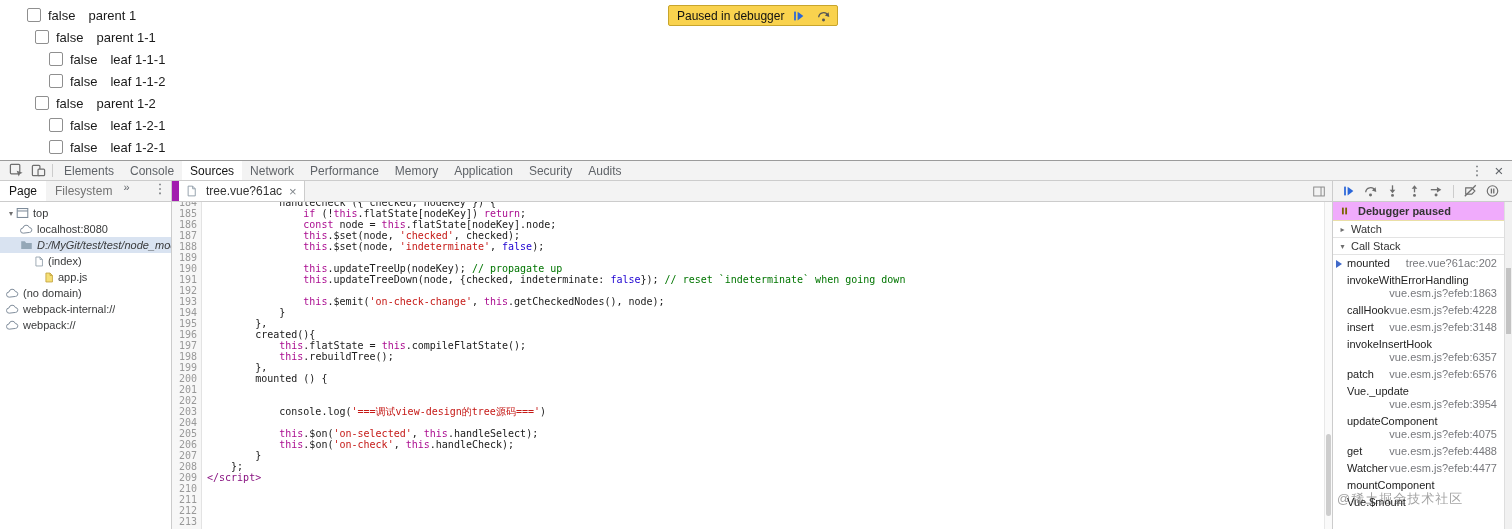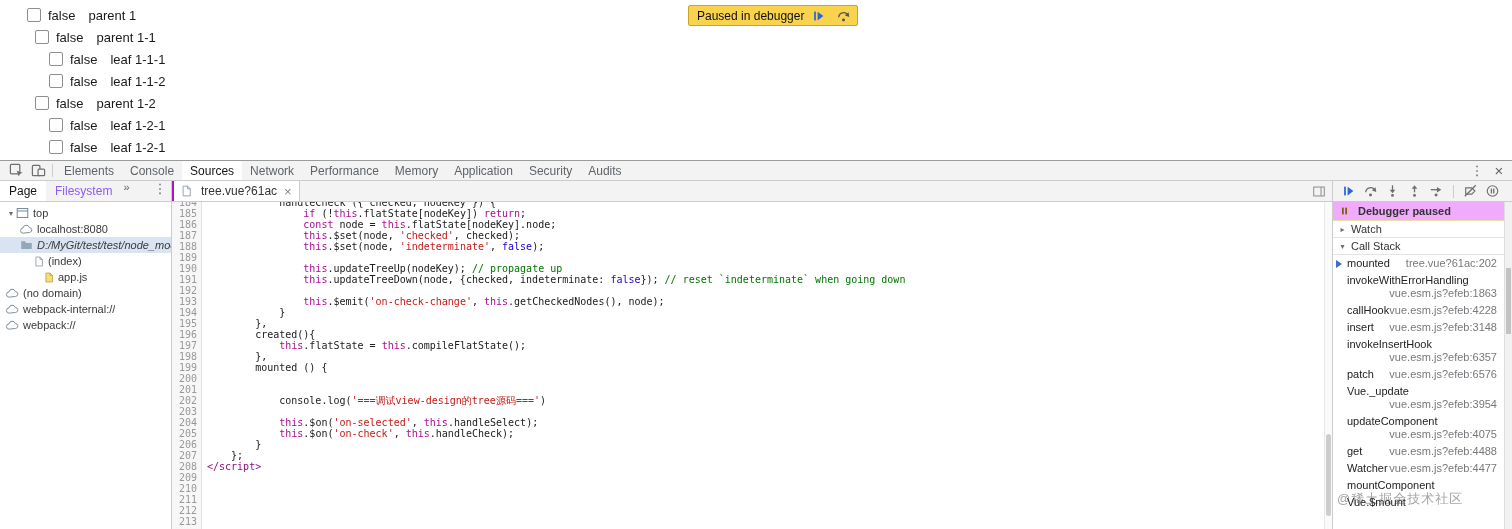--- a/index.html
+++ b/index.html
@@ -6,45 +6,45 @@
   body{width:1512px;height:529px;overflow:hidden;position:relative;background:#fff;
        font-family:"Liberation Sans",sans-serif;}
   svg{display:block;}
 
   
   .webpage{height:161px;border-bottom:1px solid #9b9b9b;box-sizing:border-box;position:relative;padding-top:4px;overflow:hidden;}
   .tree-row{display:flex;align-items:center;height:22px;font-size:13px;color:#1a1a1a;}
   .tree-row.lv0{padding-left:27px}.tree-row.lv1{padding-left:35px}.tree-row.lv2{padding-left:49px}
   .cb{width:12px;height:12px;border:1px solid #8f8f8f;border-radius:2px;background:#fff;margin-right:7px;flex:none;}
   .cb-state{margin-right:13px;}
-  .paused-banner{position:absolute;top:5px;left:688px;height:21px;background:#f9d24e;border:1px solid #c8a52c;
+  .paused-banner{position:absolute;top:5px;left:668px;height:21px;background:#f9d24e;border:1px solid #c8a52c;
       border-radius:2px;display:flex;align-items:center;padding:0 3px 0 8px;font-size:12px;color:#111;gap:4px;box-sizing:border-box;}
   .pb-btn{display:flex;align-items:center;padding:0 3px;}
 
   
   .devtools{height:368px;background:#fff;}
   .dt-tabbar{height:20px;background:#f3f3f3;border-bottom:1px solid #ccc;display:flex;align-items:center;box-sizing:border-box;padding-left:5px;}
   .tb-icon{display:flex;align-items:center;justify-content:center;width:22px;height:100%;}
   .vsep{width:1px;height:13px;background:#ccc;margin:0 3px;}
   .tabs{display:flex;height:100%;justify-content:center;}
   .dt-tab{display:flex;align-items:center;padding:0 8px;font-size:12px;color:#5f6368;}
   .dt-tab.selected{background:#fff;color:#141414;}
   .tb-right{margin-left:auto;display:flex;align-items:center;height:100%;padding-right:2px;}
   .glyph-btn{width:22px;text-align:center;color:#5f6368;font-size:13px;}
   .glyph-btn.close{font-size:15px;}
 
   .dt-row2{height:21px;display:flex;background:#f3f3f3;border-bottom:1px solid #ccc;box-sizing:border-box;}
   .nav-tabs{width:172px;flex:none;border-right:1px solid #ccc;box-sizing:border-box;display:flex;align-items:flex-start;}
   #navigator-tabs{display:flex;height:100%;}
-  .nav-tab{display:flex;align-items:center;padding:0 9px;font-size:12px;color:#8b5cf6;}
+  .nav-tab{display:flex;align-items:center;padding:0 9px;font-size:12px;color:#737373;}
   .nav-tab.selected{background:#fff;color:#141414;}
   .chev{color:#5f6368;font-size:11px;padding:0 2px;}
   .nav-tabs .glyph-btn{margin-left:auto;}
   .tabstrip{flex:1;display:flex;align-items:stretch;position:relative;}
-  .file-tab{display:flex;align-items:center;gap:5px;background:#fff;border-left:2px solid #a21caf;border-right:1px solid #ccc;
+  .file-tab{display:flex;align-items:center;gap:5px;background:#fff;border-left:7px solid #a21caf;border-right:1px solid #ccc;
       padding:0 5px 0 7px;font-size:12px;color:#333;}
   .tab-close{color:#80868b;font-size:13px;padding:0 2px;}
   .strip-right{margin-left:auto;display:flex;align-items:center;padding-right:6px;}
   .dbg-toolbar{width:180px;flex:none;border-left:1px solid #ccc;box-sizing:border-box;display:flex;align-items:center;gap:5px;padding-left:7px;}
   .dbg-btn{display:flex;align-items:center;justify-content:center;width:17px;height:17px;}
 
   .dt-main{display:flex;height:327px;}
   .navigator{width:172px;flex:none;border-right:1px solid #ccc;box-sizing:border-box;background:#fff;padding-top:3px;font-size:11px;overflow:hidden;}
   .nav-row{height:16px;display:flex;align-items:center;color:#38393a;white-space:nowrap;overflow:hidden;}
   .nav-row.selected{background:#d9e3f1;}
@@ -371,20 +371,21 @@
               <div class="code-line"><span class="tk-pl">                </span><span class="tk-kw">this</span><span class="tk-pl">.$set(node, </span><span class="tk-st">'indeterminate'</span><span class="tk-pl">, </span><span class="tk-at">false</span><span class="tk-pl">);</span></div>
               <div class="code-line"></div>
               <div class="code-line"><span class="tk-pl">                </span><span class="tk-kw">this</span><span class="tk-pl">.updateTreeUp(nodeKey); </span><span class="tk-cm">// propagate up</span></div>
               <div class="code-line"><span class="tk-pl">                </span><span class="tk-kw">this</span><span class="tk-pl">.updateTreeDown(node, {checked, indeterminate: </span><span class="tk-at">false</span><span class="tk-pl">}); </span><span class="tk-cm">// reset `indeterminate` when going down</span></div>
               <div class="code-line"></div>
               <div class="code-line"><span class="tk-pl">                </span><span class="tk-kw">this</span><span class="tk-pl">.$emit(</span><span class="tk-st">'on-check-change'</span><span class="tk-pl">, </span><span class="tk-kw">this</span><span class="tk-pl">.getCheckedNodes(), node);</span></div>
               <div class="code-line"><span class="tk-pl">            }</span></div>
               <div class="code-line"><span class="tk-pl">        },</span></div>
               <div class="code-line"><span class="tk-pl">        created(){</span></div>
               <div class="code-line"><span class="tk-pl">            </span><span class="tk-kw">this</span><span class="tk-pl">.flatState = </span><span class="tk-kw">this</span><span class="tk-pl">.compileFlatState();</span></div>
+              <div class="code-line"><span class="tk-pl">            </span><span class="tk-kw">this</span><span class="tk-pl">.rebuildTree();</span></div>
               <div class="code-line"><span class="tk-pl">        },</span></div>
               <div class="code-line"><span class="tk-pl">        mounted () {</span></div>
               <div class="code-line"></div>
               <div class="code-line"></div>
               <div class="code-line"><span class="tk-pl">            console.log(</span><span class="tk-st">'===调试view-design的tree源码==='</span><span class="tk-pl">)</span></div>
               <div class="code-line"></div>
               <div class="code-line"><span class="tk-pl">            </span><span class="tk-kw">this</span><span class="tk-pl">.$on(</span><span class="tk-st">'on-selected'</span><span class="tk-pl">, </span><span class="tk-kw">this</span><span class="tk-pl">.handleSelect);</span></div>
               <div class="code-line"><span class="tk-pl">            </span><span class="tk-kw">this</span><span class="tk-pl">.$on(</span><span class="tk-st">'on-check'</span><span class="tk-pl">, </span><span class="tk-kw">this</span><span class="tk-pl">.handleCheck);</span></div>
               <div class="code-line"><span class="tk-pl">        }</span></div>
               <div class="code-line"><span class="tk-pl">    };</span></div>

